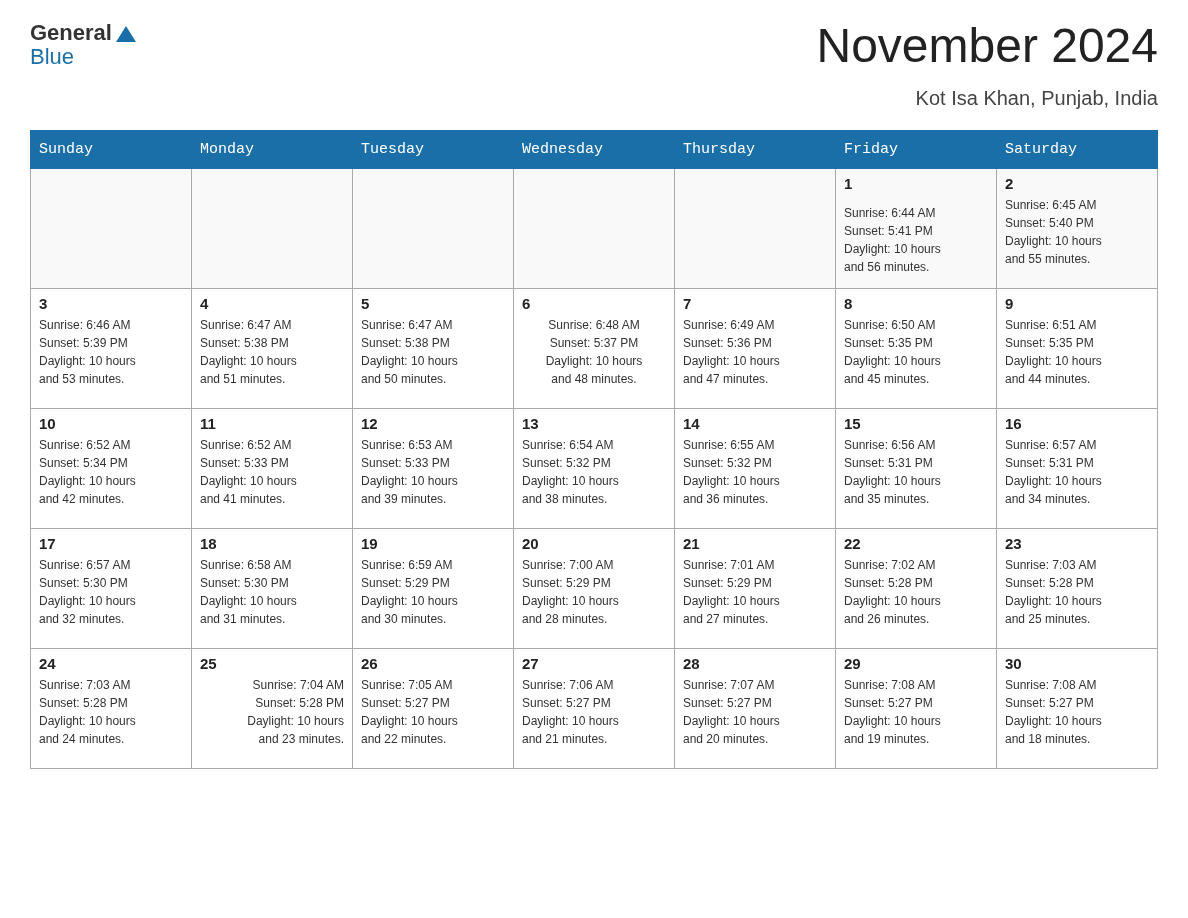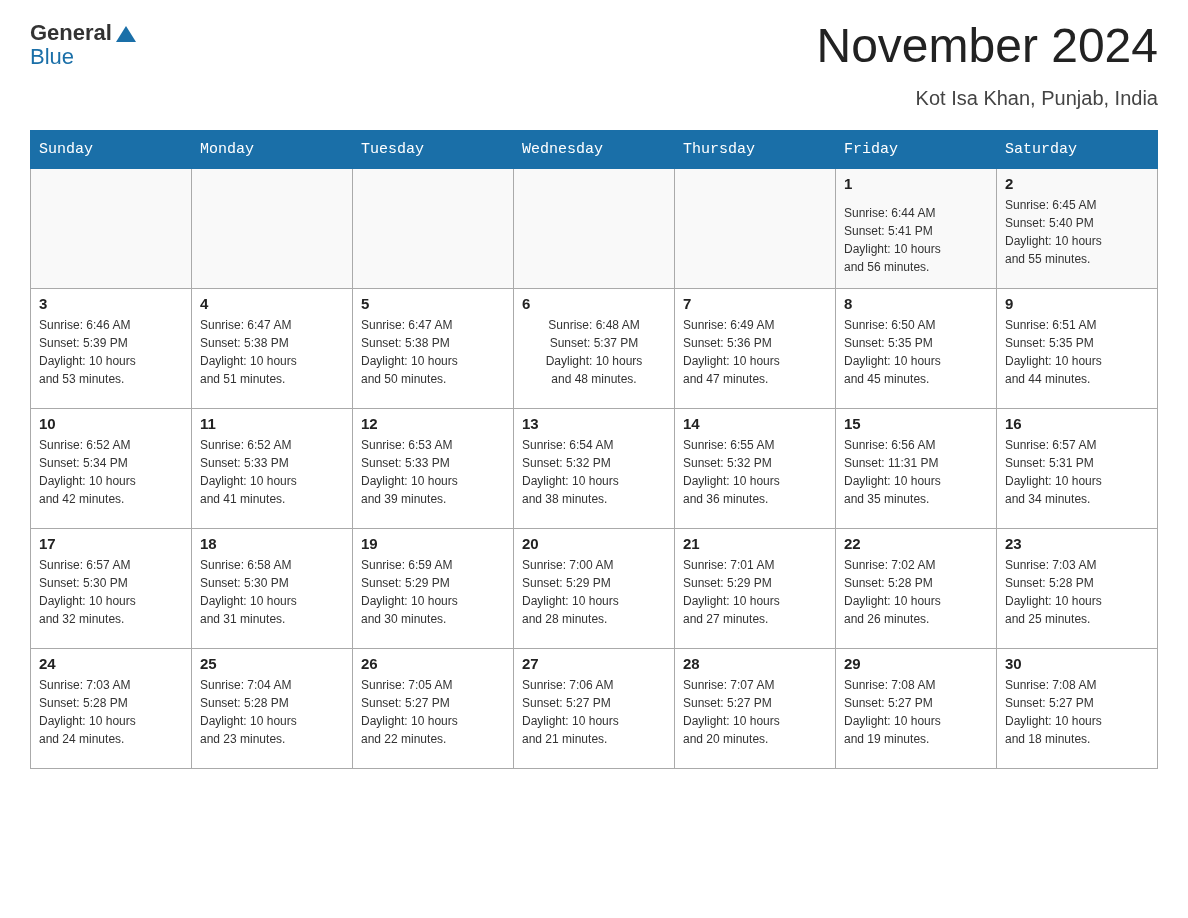--- a/index.html
+++ b/index.html
@@ -228,21 +228,21 @@
         <td>
           <span class="day-number">14</span>
           <div class="day-info" style="white-space: pre-line;">Sunrise: 6:55 AM
 Sunset: 5:32 PM
 Daylight: 10 hours
 and 36 minutes.</div>
         </td>
         <td>
           <span class="day-number">15</span>
           <div class="day-info" style="white-space: pre-line;">Sunrise: 6:56 AM
-Sunset: 11:31 PM
+Sunset: 5:31 PM
 Daylight: 10 hours
 and 35 minutes.</div>
         </td>
         <td>
           <span class="day-number">16</span>
           <div class="day-info" style="white-space: pre-line;">Sunrise: 6:57 AM
 Sunset: 5:31 PM
 Daylight: 10 hours
 and 34 minutes.</div>
         </td>
@@ -301,21 +301,21 @@
       <tr>
         <td>
           <span class="day-number">24</span>
           <div class="day-info" style="white-space: pre-line;">Sunrise: 7:03 AM
 Sunset: 5:28 PM
 Daylight: 10 hours
 and 24 minutes.</div>
         </td>
         <td>
           <span class="day-number">25</span>
-          <div class="day-info" style="white-space: pre-line;">Sunrise: 7:04 AM
+          <div class="day-info" style="white-space: pre-line; text-align: right;">Sunrise: 7:04 AM
 Sunset: 5:28 PM
 Daylight: 10 hours
 and 23 minutes.</div>
         </td>
         <td>
           <span class="day-number">26</span>
           <div class="day-info" style="white-space: pre-line;">Sunrise: 7:05 AM
 Sunset: 5:27 PM
 Daylight: 10 hours
 and 22 minutes.</div>

